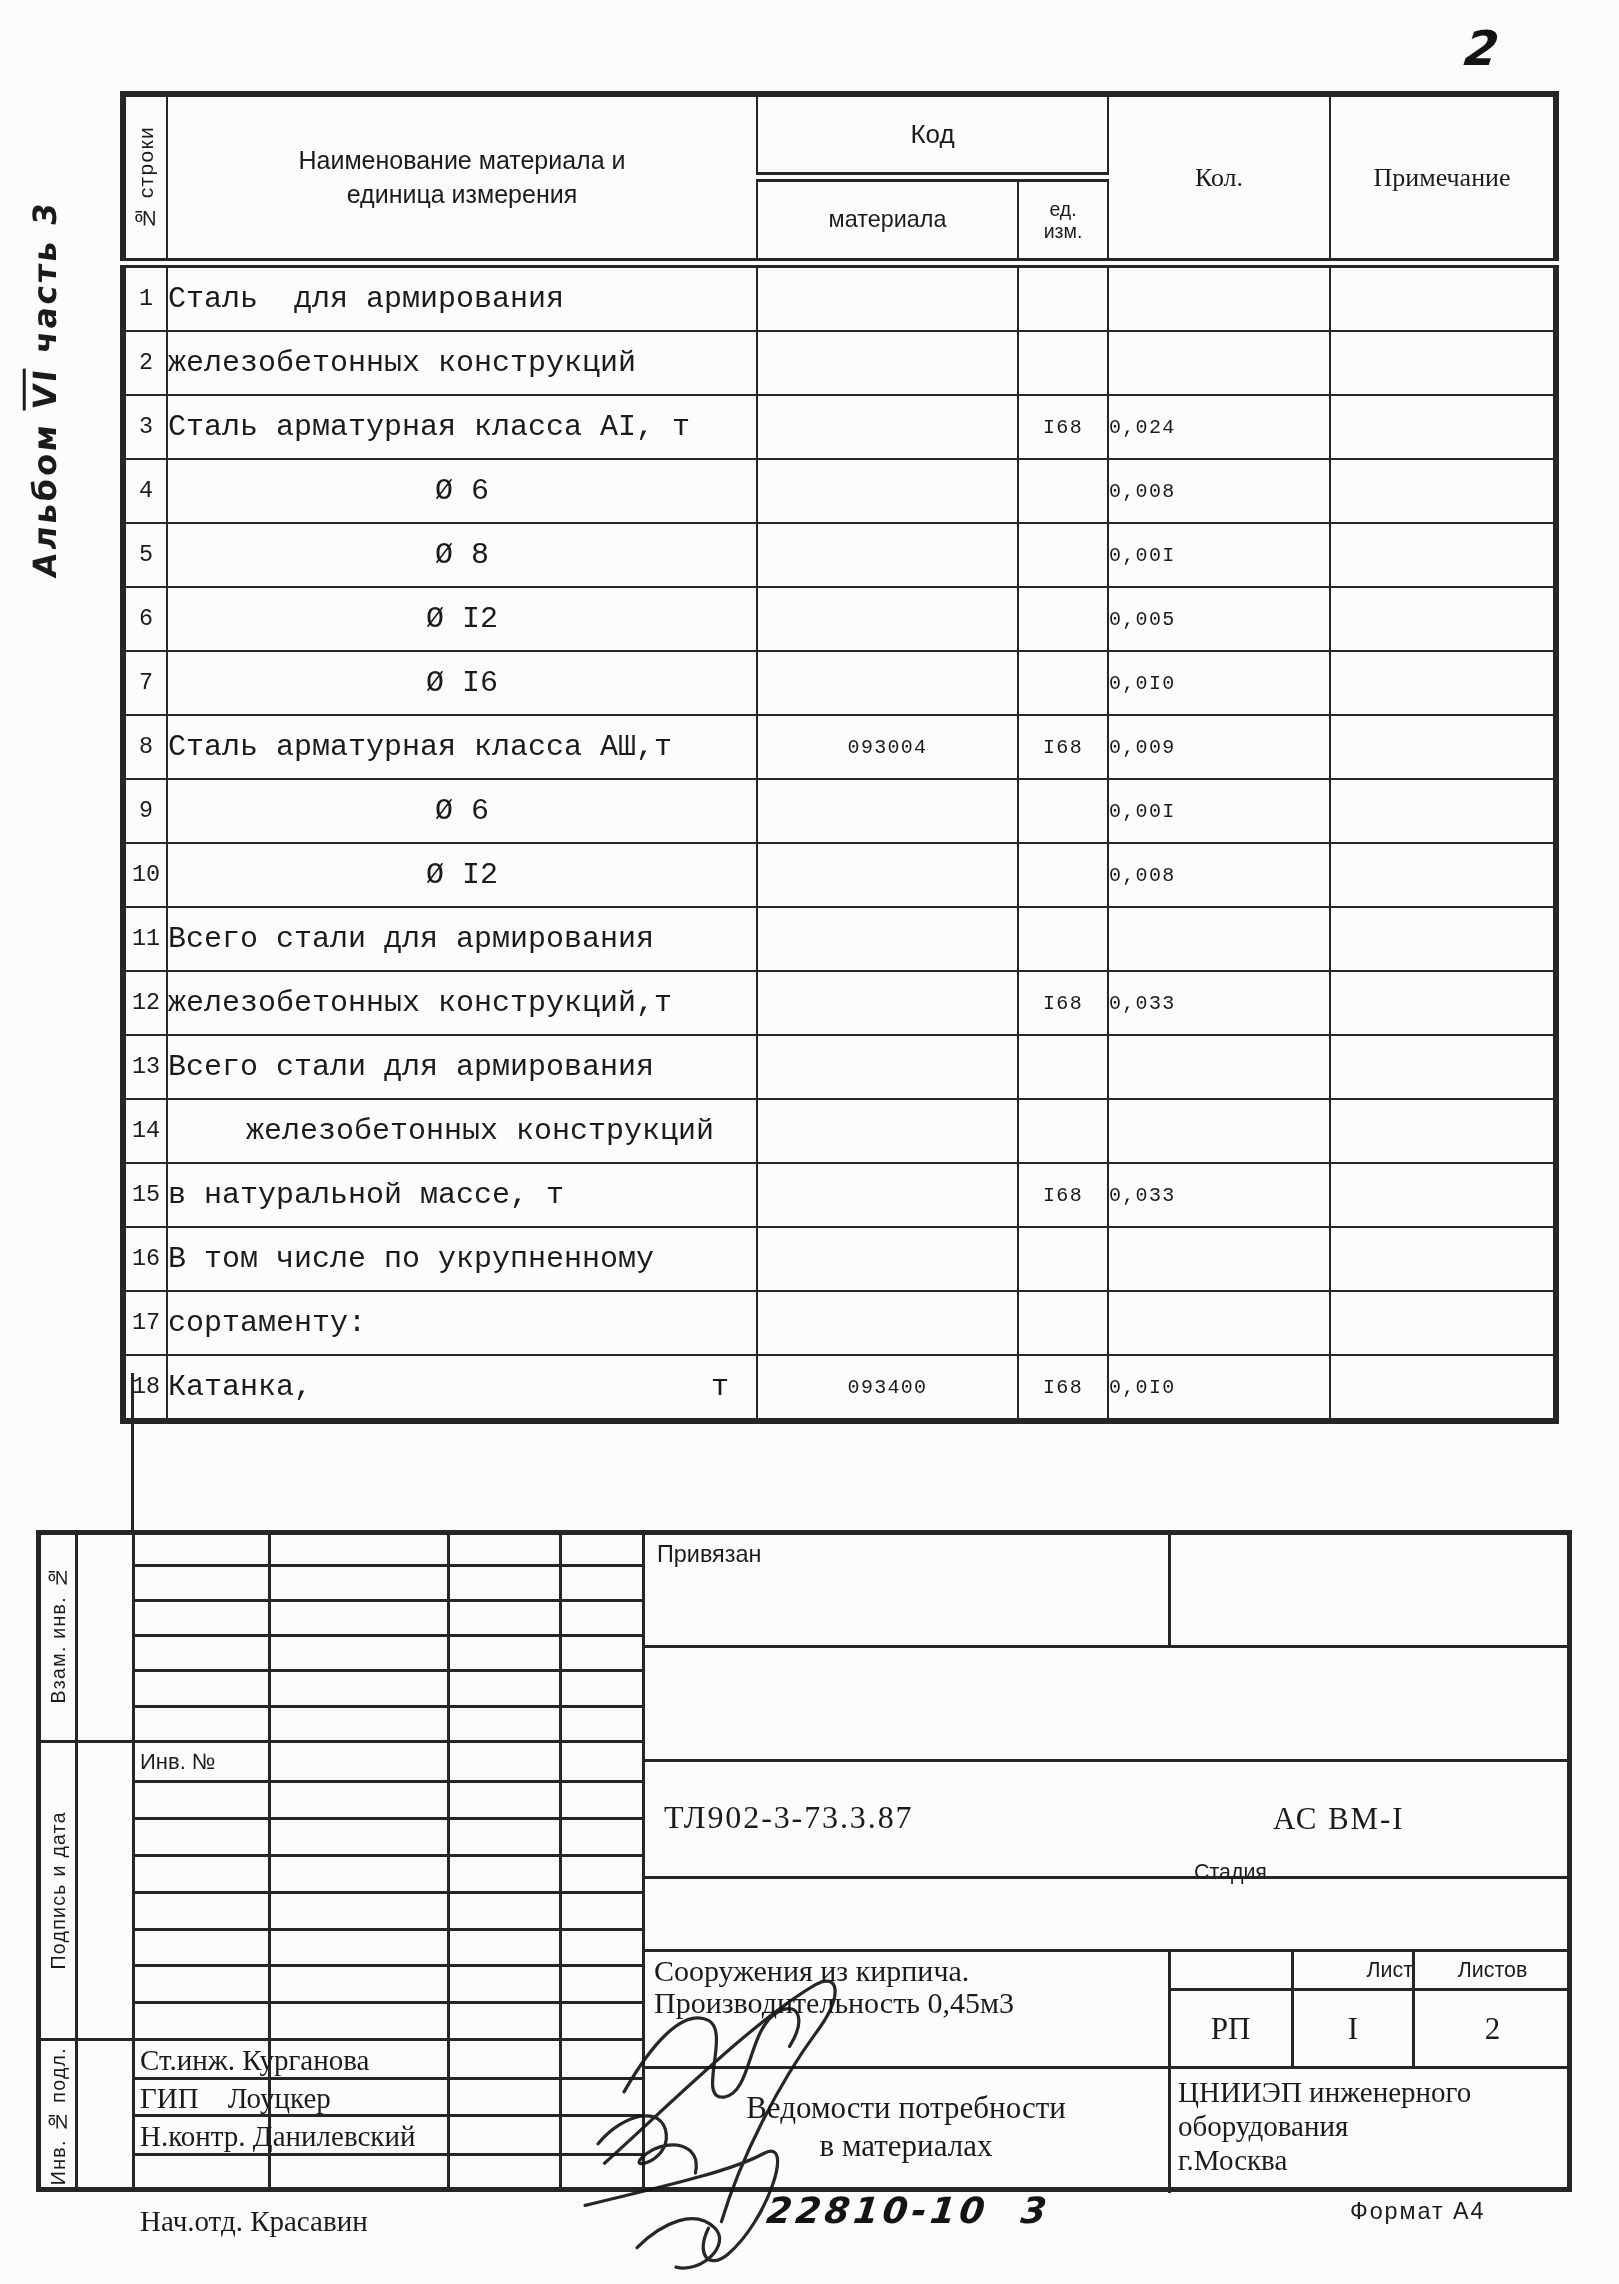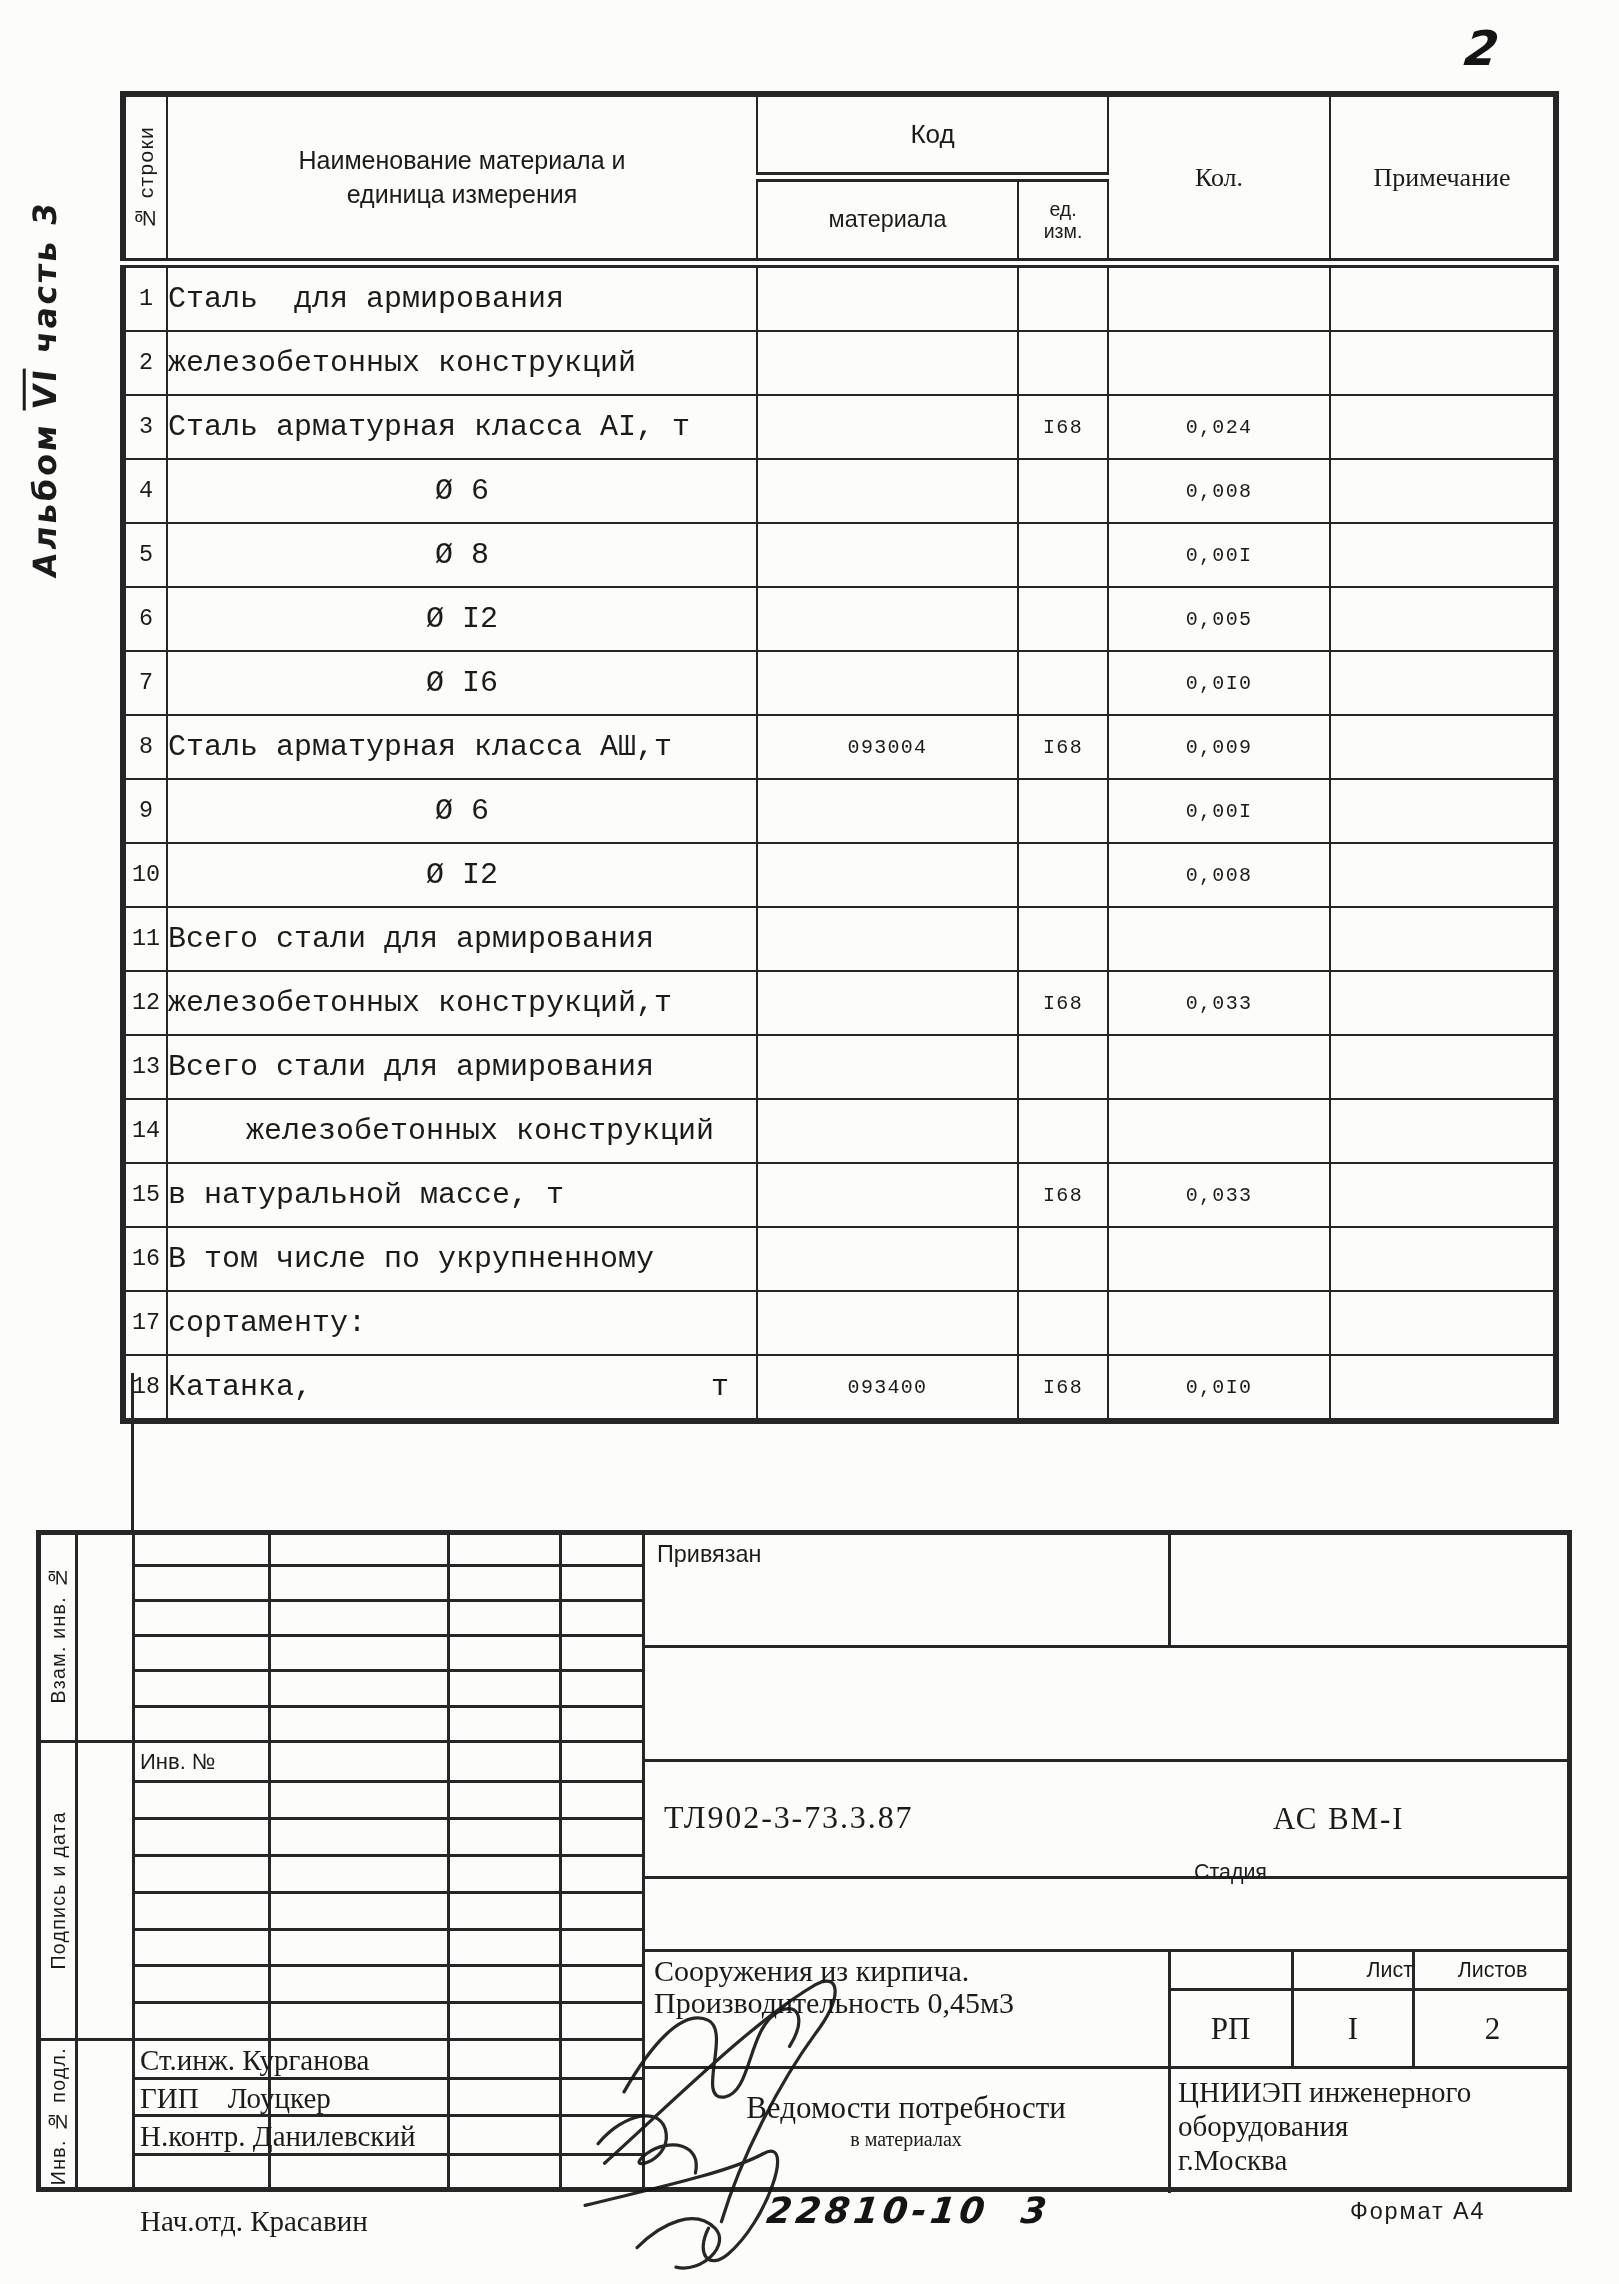--- a/index.html
+++ b/index.html
@@ -64,21 +64,21 @@
     font-family:Liberation Mono, monospace;
     font-size:30px;padding-left:18px;white-space:pre;position:relative;
   }
   td.c-name.center{text-align:center;padding-left:0;}
   td.c-name.indent{padding-left:78px;}
   td.c-name .tail{position:absolute;right:27px;top:50%;transform:translateY(-50%);}
   td.c-code,td.c-unit,td.c-qty{
     font-family:"Liberation Mono","DejaVu Sans Mono",monospace;
     font-size:20px;text-align:center;letter-spacing:1.3px;
   }
-  td.c-qty{text-align:center;padding-left:30px;}
+  td.c-qty{text-align:left;padding-left:30px;}
   td.c-note{font-size:26px;}
 
   
   .tb-outer{
     left:36px;top:1530px;width:1536px;height:662px;
     border:5.8px solid var(--line);box-sizing:border-box;
   }
   .tline{position:absolute;background:var(--line);}
   .tb-text{position:absolute;white-space:pre;}
   .mono{font-family:Liberation Serif, serif;}
@@ -347,21 +347,21 @@
 
 <div class="abs tb-text" style="left:1169px;top:1860px;width:123px;text-align:center;font-size:21.4px;">Стадия</div>
 <div class="abs tb-text" style="left:1293px;top:1958px;width:120px;text-align:right;font-size:21.4px;">Лист</div>
 <div class="abs tb-text" style="left:1413px;top:1958px;width:159px;text-align:center;font-size:21.4px;">Листов</div>
 
 <div class="abs tb-text mono" style="left:1169px;top:2011px;width:123px;text-align:center;font-size:31px;">РП</div>
 <div class="abs tb-text mono" style="left:1293px;top:2011px;width:120px;text-align:center;font-size:31px;">I</div>
 <div class="abs tb-text mono" style="left:1413px;top:2011px;width:159px;text-align:center;font-size:31px;">2</div>
 
 <div class="abs tb-text mono" style="left:643px;top:2090px;width:526px;text-align:center;font-size:31px;">Ведомости потребности</div>
-<div class="abs tb-text mono" style="left:643px;top:2128px;width:526px;text-align:center;font-size:20px;">в материалах</div>
+<div class="abs tb-text mono" style="left:643px;top:2128px;width:526px;text-align:center;font-size:31px;">в материалах</div>
 
 <div class="abs tb-text mono" style="left:1178px;top:2076px;font-size:29px;">ЦНИИЭП инженерного</div>
 <div class="abs tb-text mono" style="left:1178px;top:2110px;font-size:29px;">оборудования</div>
 <div class="abs tb-text mono" style="left:1178px;top:2144px;font-size:29px;">г.Москва</div>
 
 <div id="tb-signers">
     <div class="abs tb-text mono" style="left: 140px; top: 2044px; font-size: 29px;">Ст.инж. Курганова</div>
     <div class="abs tb-text mono" style="left: 140px; top: 2082px; font-size: 29px;">ГИП    Лоуцкер</div>
     <div class="abs tb-text mono" style="left: 140px; top: 2120px; font-size: 29px;">Н.контр. Данилевский</div>
     <div class="abs tb-text mono" style="left: 140px; top: 2158px; font-size: 29px; margin-top: 47px;">Нач.отд. Красавин</div>

